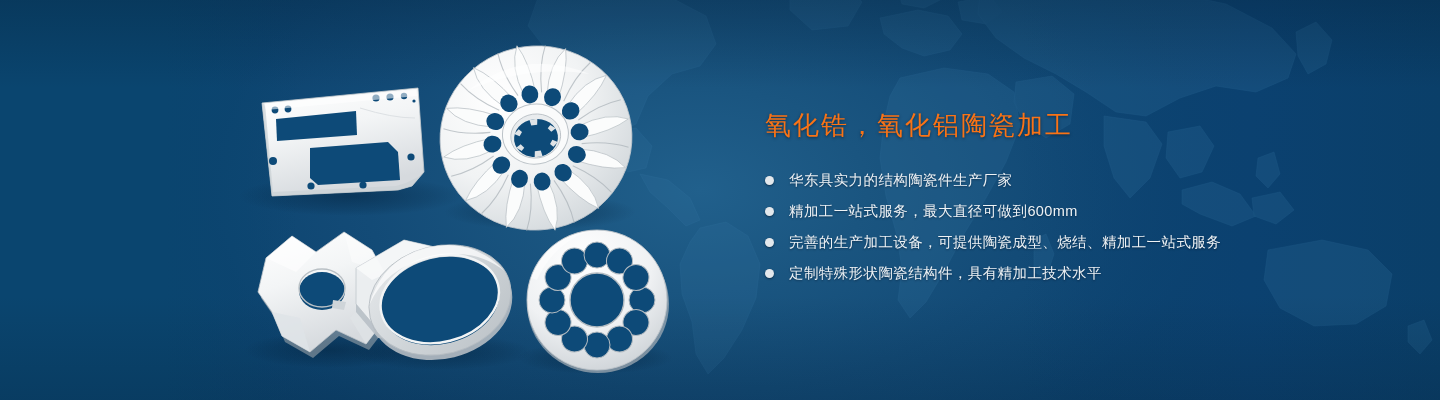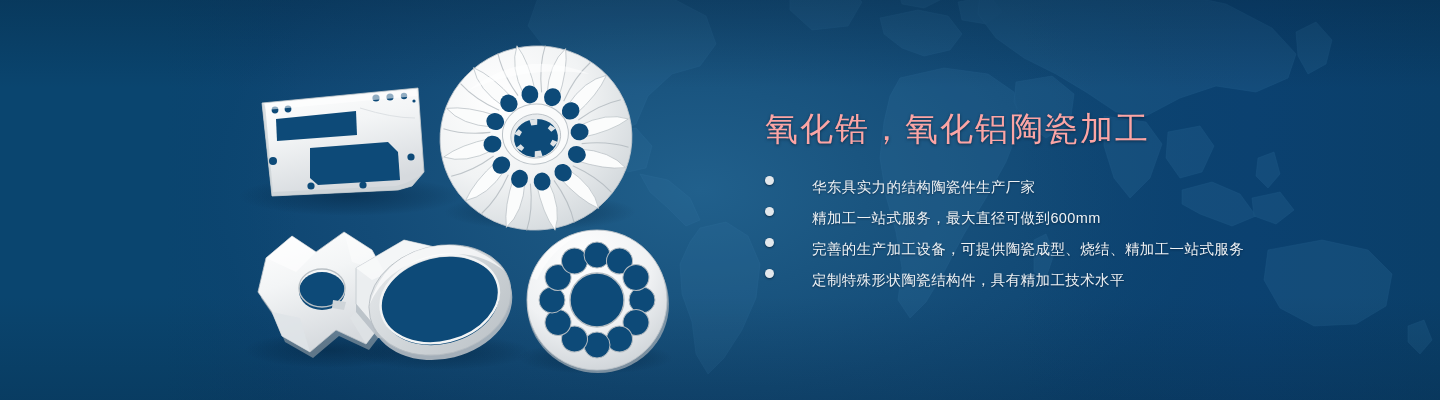--- a/index.html
+++ b/index.html
@@ -45,32 +45,32 @@
 
   
   .products{ position:absolute; left:0; top:0; width:720px; height:400px; }
   .products svg{ width:100%; height:100%; display:block; }
 
   
   .copy{
     position:absolute; left:765px; top:112px; width:620px;
   }
   .headline{
-    font-size:33px;
+    font-size:26px;
     line-height:1;
     letter-spacing:2px;
-    color:#fca5a5;
+    color:#f97316;
     font-weight:400;
     text-shadow:0 1px 3px rgba(0,14,30,.55);
     white-space:nowrap;
   }
   .bullets{ list-style:none; margin-top:31px; }
   .bullet{
-    display:flex; align-items:flex-start;
-    height:23px; margin-bottom:8px;gap:23px;
+    display:flex; align-items:center;
+    height:23px; margin-bottom:8px;
   }
   .dot{
     flex:0 0 auto;
     width:9px; height:9px; border-radius:50%;
     background:#e3e8ec;
     box-shadow:0 1px 2px rgba(0,12,26,.5);
     margin-right:15px;
   }
   .btext{
     font-size:14.5px;

